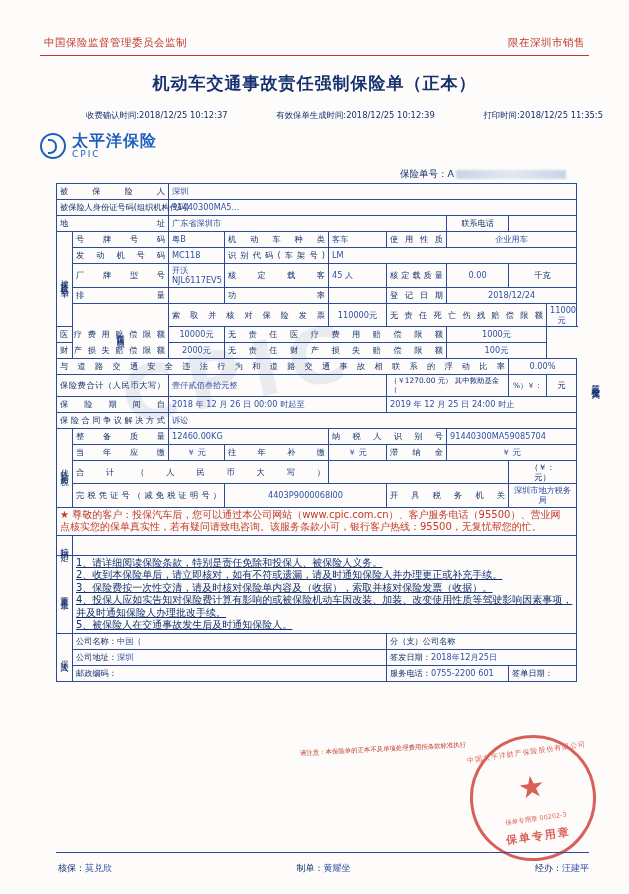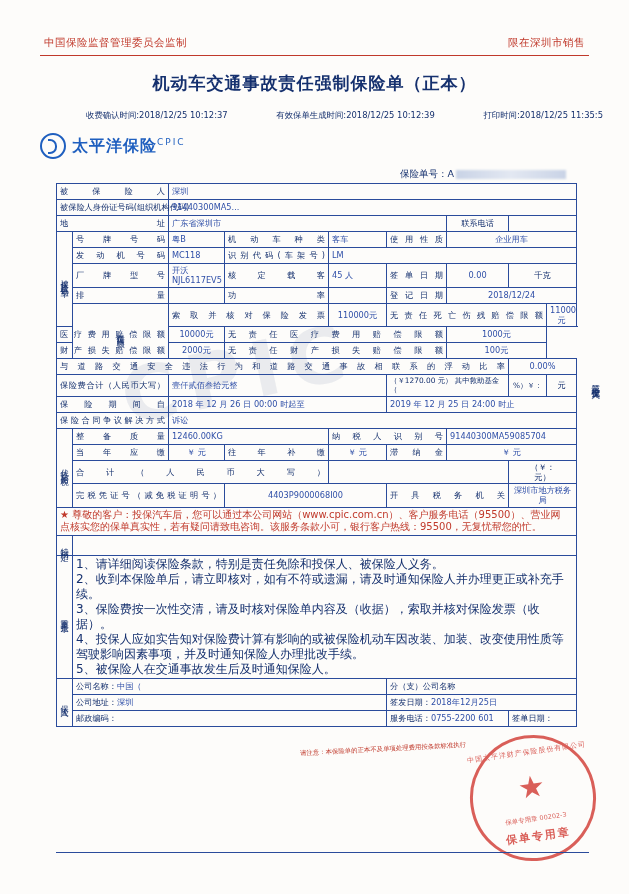--- a/index.html
+++ b/index.html
@@ -45,21 +45,21 @@
     width:22px;height:22px;border-radius:50%;
     border:2.5px solid #1f5fbf;position:relative;
     display:inline-block;
   }
   .logo-mark:after{
     content:"";position:absolute;left:6px;top:4px;width:7px;height:11px;
     border:2.5px solid #1f5fbf;border-left:none;border-radius:0 7px 7px 0;
   }
   .logo-text-cn{font-size:16px;font-weight:bold;color:#1f5fbf;letter-spacing:1px;}
   .logo-text-en{font-size:9px;color:#1f5fbf;letter-spacing:2px;}
-  .logo-col{display:flex;flex-direction:row;line-height:1.05;}
+  .logo-col{display:flex;flex-direction:column;line-height:1.05;}
   .shen-code{
     position:absolute;top:138px;left:300px;font-size:11.5px;color:#c0392b;font-weight:bold;
   }
   .shen-blur{
     display:inline-block;width:92px;height:11px;margin-left:4px;
     background:linear-gradient(90deg,#b8c6e0,#d5dcec,#b9c8e2);
     filter:blur(1.2px);vertical-align:middle;border-radius:1px;opacity:.8;
   }
   .policy-no{
     position:absolute;top:168px;left:400px;font-size:9.5px;color:#15306e;
@@ -92,21 +92,21 @@
     letter-spacing:2px;text-align:center;
     font-size:8.2px;
     line-height:1;
   }
   .hand{color:#2f4fa8;font-family:"DejaVu Sans","Liberation Sans",sans-serif;}
   .note-box{
     font-size:10px;color:#c0392b;line-height:1.6;padding:4px 8px;
   }
   .special-box{height:110px;}
   .tips{
-    font-size:12px;color:#15306e;line-height:1.75;padding:4px 6px;
+    font-size:10px;color:#15306e;line-height:1.75;padding:4px 6px;text-decoration:underline;
   }
   
   .side-strip{
     position:absolute;top:378px;left:588px;width:16px;
     font-size:8.6px;color:#15306e;text-align:center;
     line-height:1.25;
     letter-spacing:1px;
   }
   .side-strip div{writing-mode:vertical-rl;text-orientation:upright;margin:0 auto;}
   
@@ -233,21 +233,21 @@
       <td class="lbl">发动机号码</td>
       <td class="hand">MC118</td>
       <td class="lbl">识别代码(车架号)</td>
       <td colspan="5" class="hand">LM</td>
     </tr>
     <tr>
       <td class="lbl">厂牌型号</td>
       <td class="hand">开沃NJL6117EV5</td>
       <td class="lbl">核定载客</td>
       <td class="hand"><span>45</span> <span class="unit">人</span></td>
-      <td class="lbl">签单日期</td>
+      <td class="lbl">核定载质量</td>
       <td class="hand c">0.00</td>
       <td colspan="2" class="c">千克</td>
     </tr>
     <tr>
       <td class="lbl">排　　量</td>
       <td class="hand"></td>
       <td class="lbl">功　　率</td>
       <td class="hand"></td>
       <td class="lbl">登记日期</td>
       <td colspan="3" class="hand c">2018/12/24</td>
@@ -382,14 +382,19 @@
   </div>
 
   <div class="seal">
     <div class="seal-top">中国太平洋财产保险股份有限公司</div>
     <div class="star">★</div>
     <div class="seal-num">保单专用章 00202-3</div>
     <div class="seal-bottom">保单专用章</div>
   </div>
 
   <div class="bottom-rule"></div>
+  <div class="footer">
+    <span><span>核保：</span><span class="hw">莫兑欣</span></span>
+    <span><span>制单：</span><span class="hw">黄耀坐</span></span>
+    <span><span>经办：</span><span class="hw">汪建平</span></span>
+  </div>
 
 </div>
 
 </body></html>

